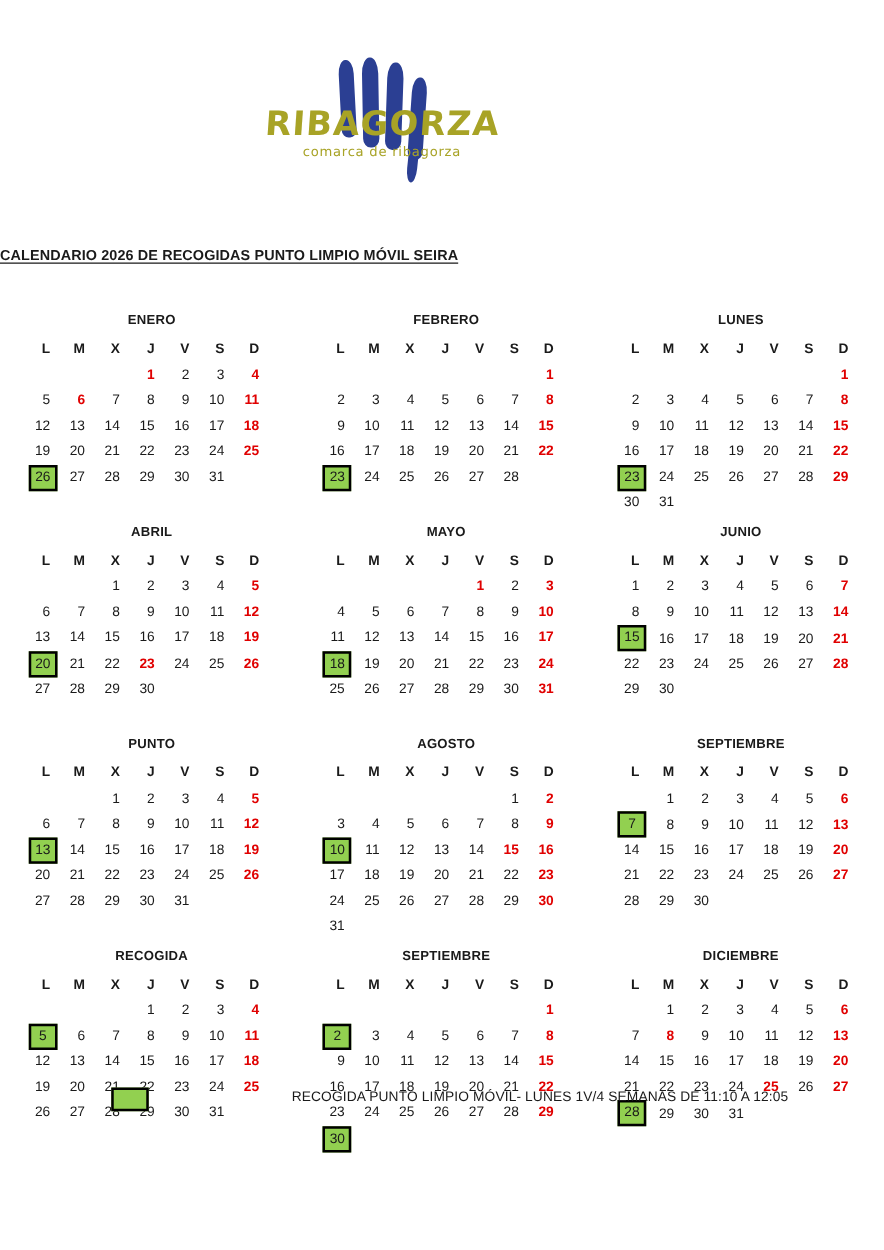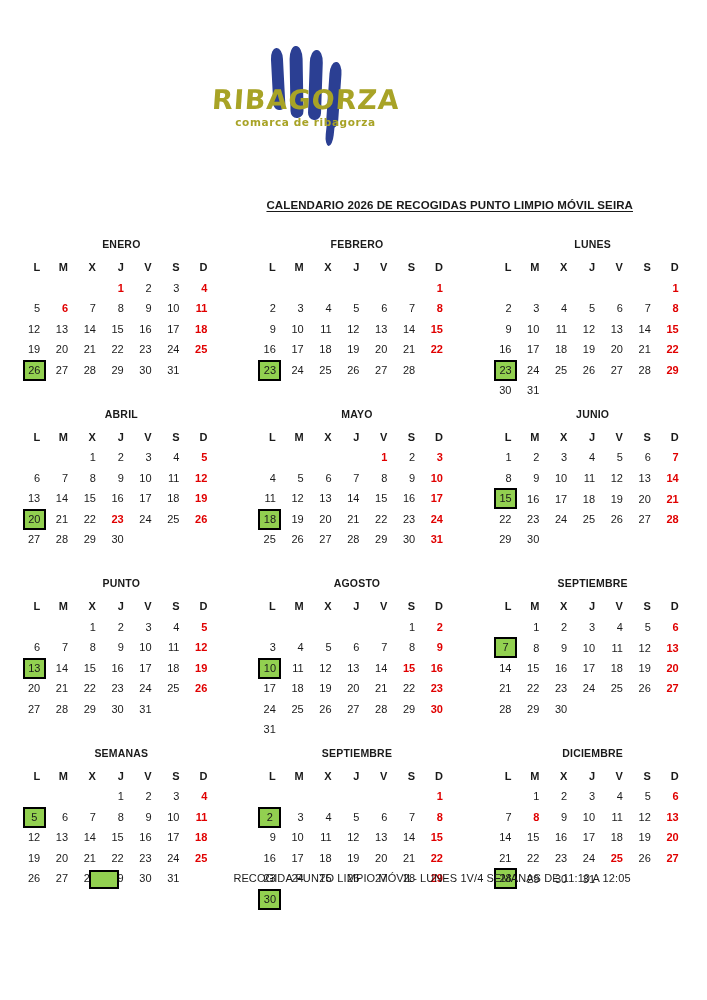--- a/index.html
+++ b/index.html
@@ -63,30 +63,29 @@
   }
   #logo-sub {
     position: absolute;
     left: 0; top: 70px;
     width: 200px;
     font-family: "DejaVu Sans", sans-serif;
     font-size: 10.5px;
     letter-spacing: 0.6px;
     color: #A8A326;
     text-align: center;
-    font-weight: bold;
   }
 
   
   #doc-title {
     position: absolute;
     left: 0;
     top: 199px;
     width: 633px;
-    text-align: right;
+    text-align: left;
     font-size: 11.5px;
     font-weight: 700;
     letter-spacing: 0.1px;
     color: #1a1a1a;
   }
   #doc-title span {
     text-decoration: underline;
     text-underline-offset: 2px;
   }
 
@@ -96,21 +95,21 @@
     left: 0;
     top: 234px;
     width: 707px;
     display: grid;
     grid-template-columns: repeat(3, 1fr);
     grid-auto-rows: 169.5px;
     column-gap: 0px;
   }
   .month {
     width: 195px;
-    margin: 4px auto;
+    margin: 16px auto;
     position: relative;
   }
   .month-name {
     text-align: center;
     font-size: 10.5px;
     font-weight: 700;
     letter-spacing: 0.2px;
     color: #1a1a1a;
     margin-bottom: 7px;
     padding-left: 7px;
@@ -724,21 +723,21 @@
         <div class="day">28</div>
         <div class="day">29</div>
         <div class="day">30</div>
         <div class="day empty"></div>
         <div class="day empty"></div>
         <div class="day empty"></div>
         <div class="day empty"></div>
       </div>
     </div>
     <div class="month">
-      <div class="month-name">SEMANAS</div>
+      <div class="month-name">RECOGIDA</div>
       <div class="dow-row">
         <div class="dow">L</div>
         <div class="dow">M</div>
         <div class="dow">X</div>
         <div class="dow">J</div>
         <div class="dow">V</div>
         <div class="dow">S</div>
         <div class="dow">D</div>
       </div>
       <div class="week-row">

